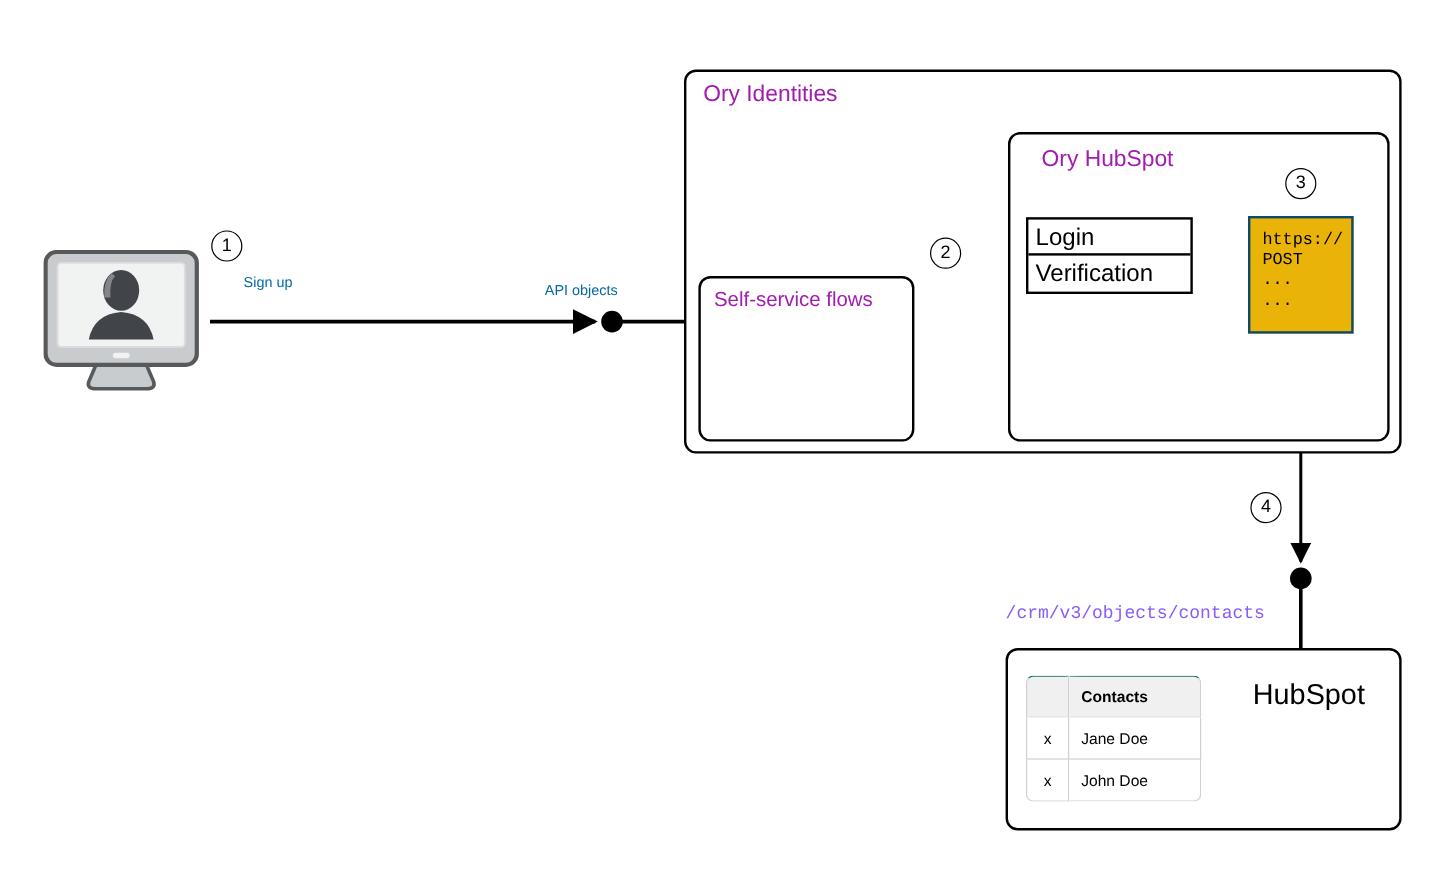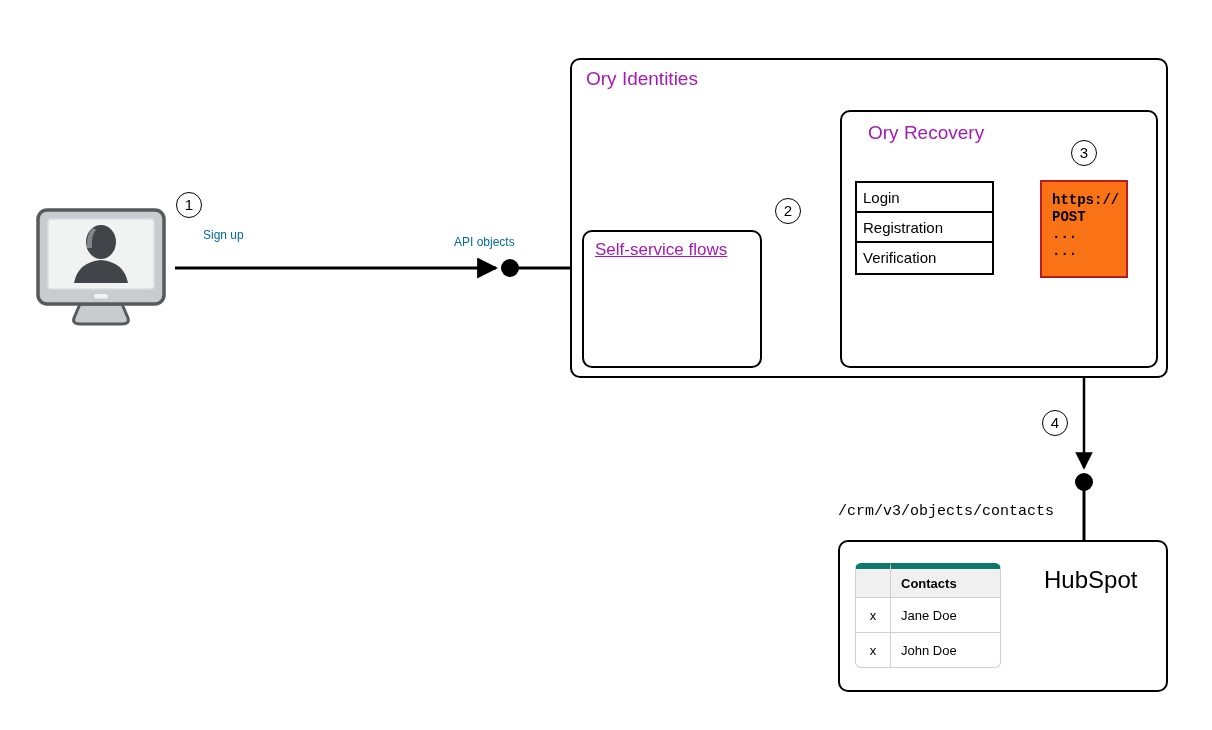--- a/index.html
+++ b/index.html
@@ -38,38 +38,37 @@
   .flow-list {
     position: absolute;
     border: 2px solid #000;
     background: #fff;
     box-sizing: border-box;
   }
   .flow-row {
     height: 30px;
     line-height: 30px;
     padding-left: 6px;
-    font-size: 15px;
+    font-size: 20px;
     border-bottom: 2px solid #000;
     box-sizing: border-box;
     white-space: nowrap;
   }
   .flow-row:last-child { border-bottom: none; }
 
   
   .webhook {
     position: absolute;
-    border: 2px solid #b91c1c;
-    background: #f97316;
+    border: 2px solid #0c4a6e;
+    background: #eab308;
     box-sizing: border-box;
     font-family: "Liberation Mono", monospace;
     font-size: 14px;
     line-height: 17px;
     padding: 10px 0 0 10px;
-    font-weight: bold;
   }
   .webhook div { white-space: pre; }
 
   
   .step {
     position: absolute;
     width: 26px;
     height: 26px;
     border: 1.6px solid #000;
     border-radius: 50%;
@@ -86,21 +85,21 @@
     position: absolute;
     font-size: 12px;
     white-space: nowrap;
     color: #0369a1;
   }
   .label-mono {
     position: absolute;
     font-family: "Liberation Mono", monospace;
     font-size: 15px;
     white-space: nowrap;
-    color: #000000;
+    color: #8b5cf6;
   }
 
   
   #wires {
     position: absolute;
     left: 0; top: 0;
     width: 1212px;
     height: 730px;
     pointer-events: none;
   }
@@ -124,21 +123,21 @@
     vertical-align: middle;
   }
   .hs-table tr th:first-child, .hs-table tr td:first-child {
     border-left: 1px solid #d0d0d0;
     width: 36px;
     text-align: center;
     padding: 0;
   }
   .hs-table thead th {
     background: #f0f0f0;
-    border-top: 6px solid #0f766e;
+    border-top: 1px solid #0f766e;
     font-weight: bold;
   }
   .hs-table thead th:first-child { border-top-left-radius: 6px; }
   .hs-table thead th:last-child  { border-top-right-radius: 6px; }
   .hs-table tbody tr:last-child td:first-child { border-bottom-left-radius: 6px; }
   .hs-table tbody tr:last-child td:last-child  { border-bottom-right-radius: 6px; }
   .hs-col-1 { width: 36px; }
   .hs-col-2 { width: 110px; }
 
   .hubspot-label {
@@ -199,30 +198,29 @@
   <div class="step" style="left:176px; top:192px;">1</div>
 
   <div class="label" style="left:203px; top:228px;">Sign up</div>
 
   <div class="label" style="left:454px; top:235px;">API objects</div>
 
   <div class="box" style="left:570px; top:58px; width:598px; height:320px;"></div>
   <div class="box-title" style="left:586px; top:68px;">Ory Identities</div>
 
   <div class="box" style="left:582px; top:230px; width:180px; height:138px;"></div>
-  <div class="box-title" style="left:595px; top:240px; font-size:17px;text-decoration:underline;">Self-service flows</div>
+  <div class="box-title" style="left:595px; top:240px; font-size:17px;">Self-service flows</div>
 
   <div class="step" style="left:775px; top:198px;">2</div>
 
   <div class="box" style="left:840px; top:110px; width:318px; height:258px;"></div>
-  <div class="box-title" style="left:868px; top:122px;">Ory Recovery</div>
+  <div class="box-title" style="left:868px; top:122px;">Ory HubSpot</div>
 
   <div class="flow-list" style="left:855px; top:181px; width:139px;">
     <div class="flow-row">Login</div>
-    <div class="flow-row">Registration</div>
     <div class="flow-row">Verification</div>
   </div>
 
   <div class="step" style="left:1071px; top:140px;">3</div>
 
   <div class="webhook" style="left:1040px; top:180px; width:88px; height:98px;">
     <div>https://</div>
     <div>POST</div>
     <div>...</div>
     <div>...</div>

